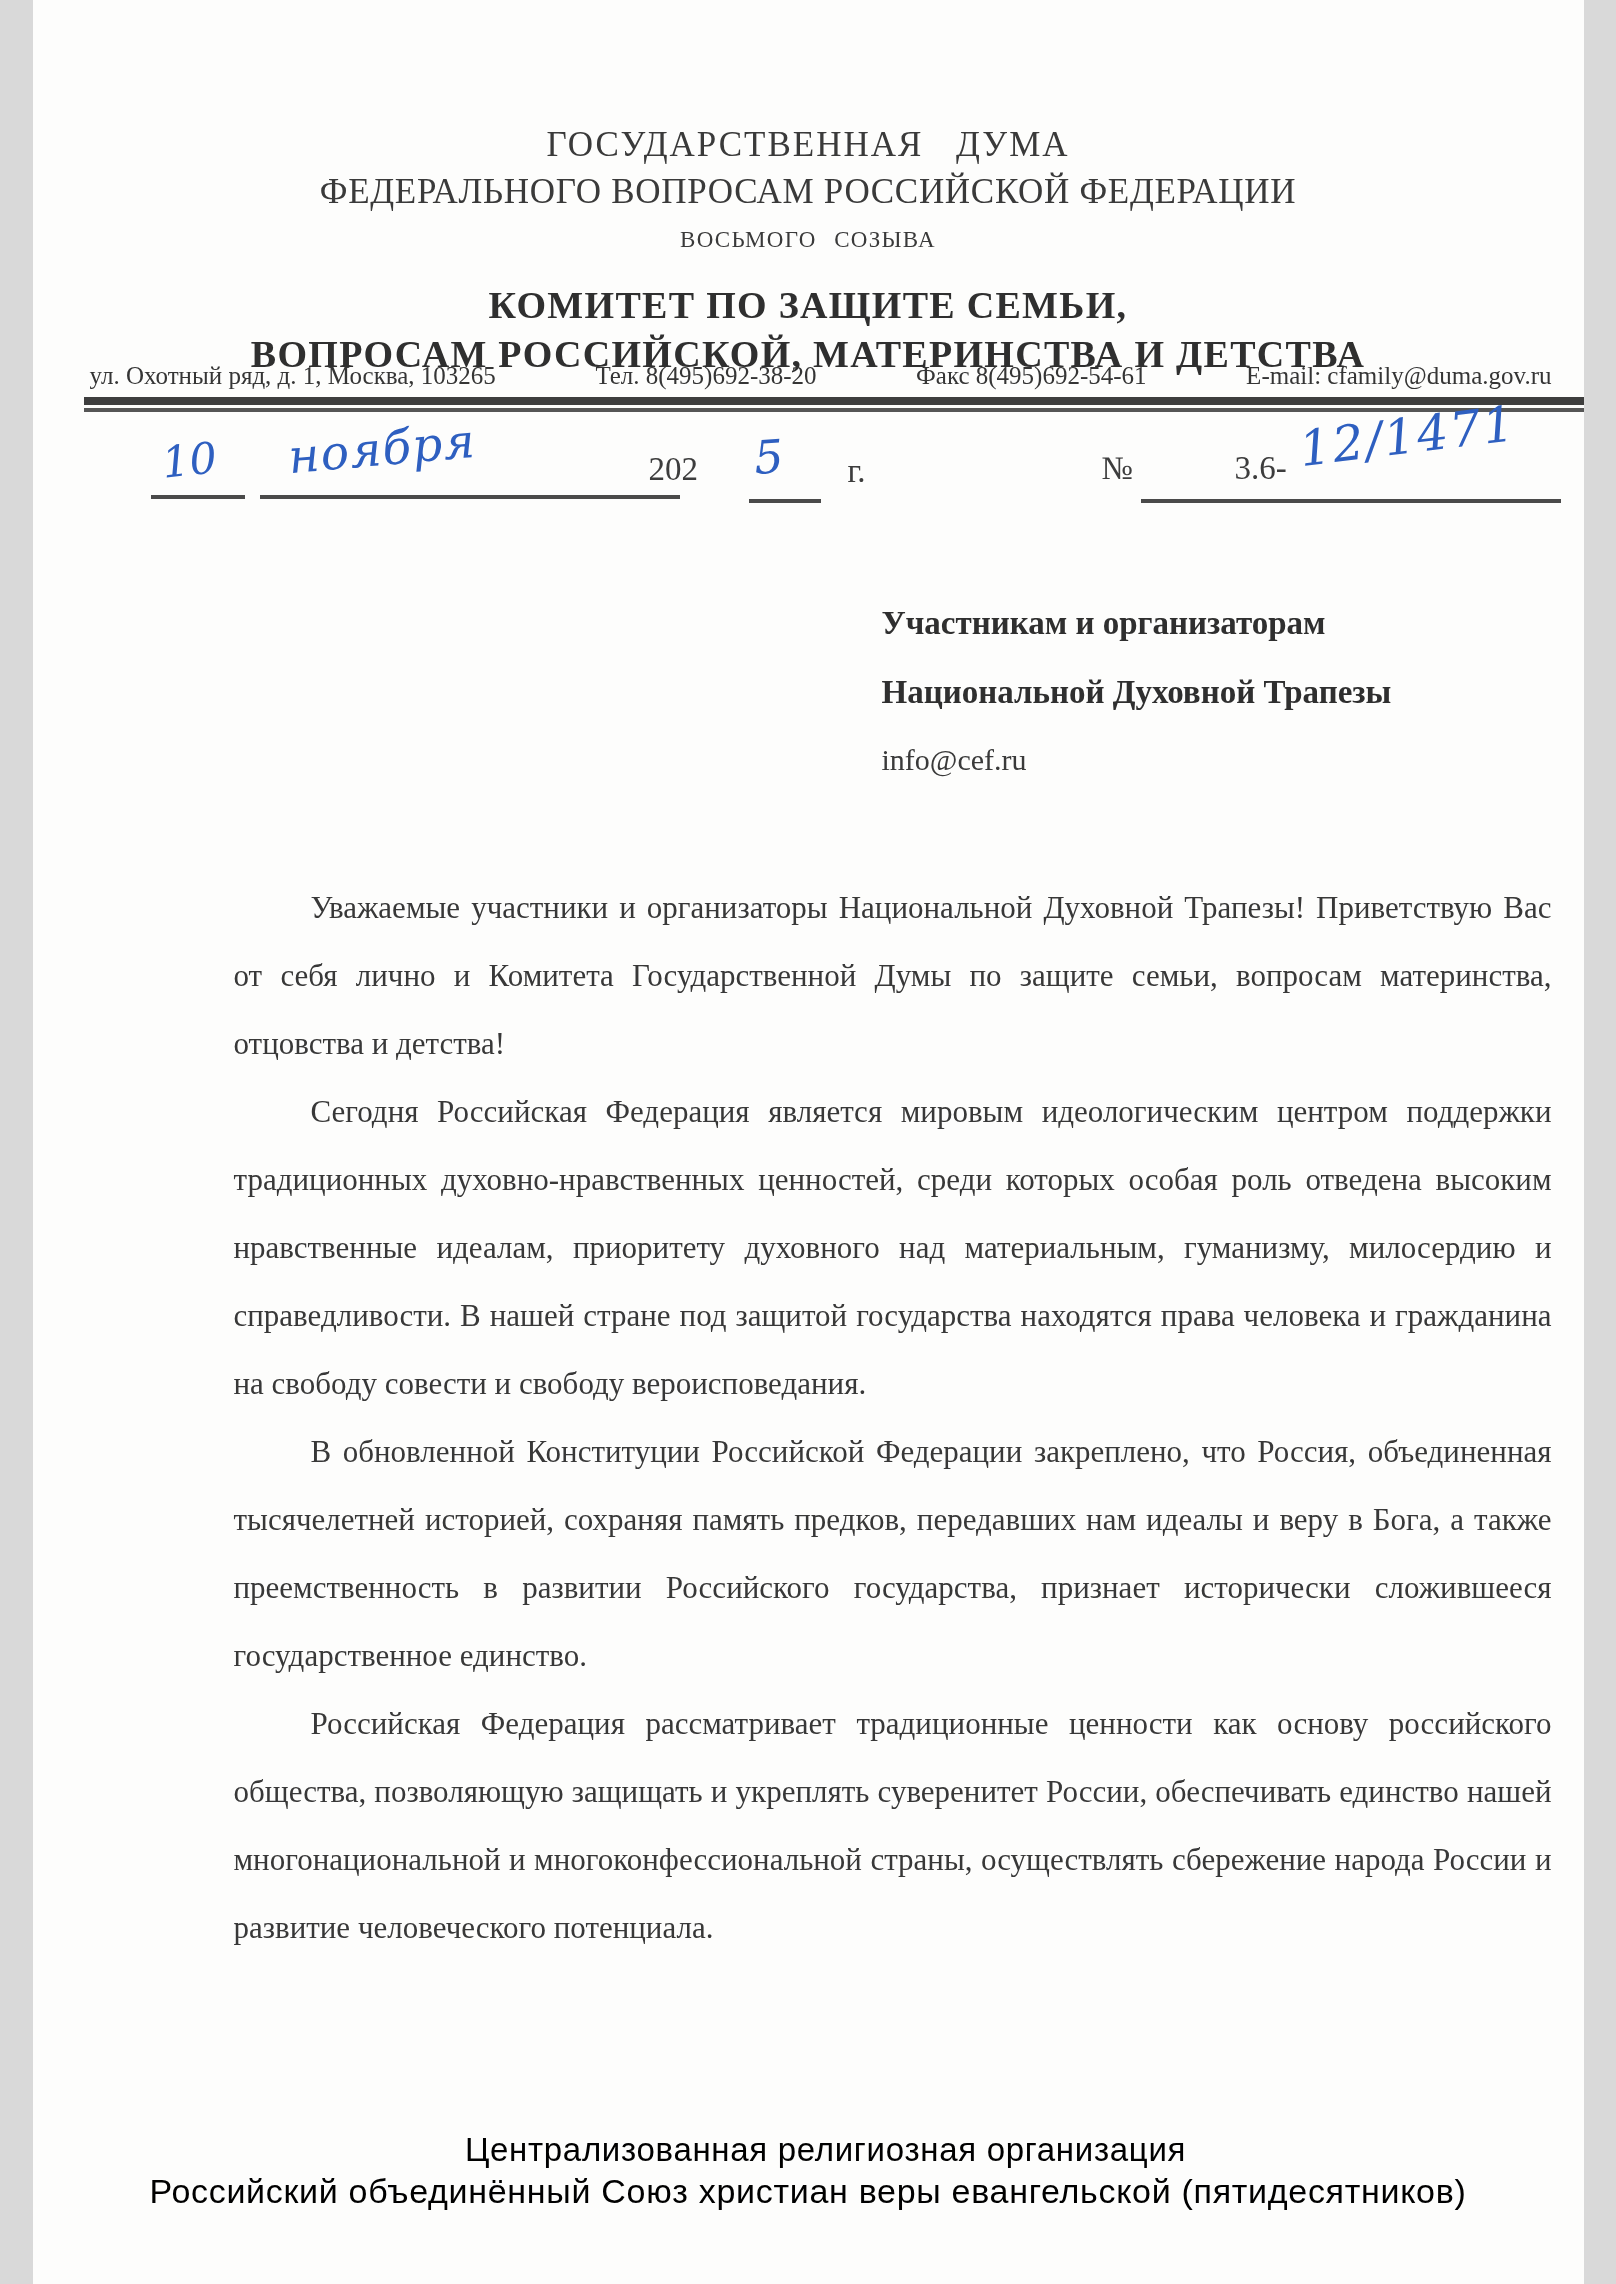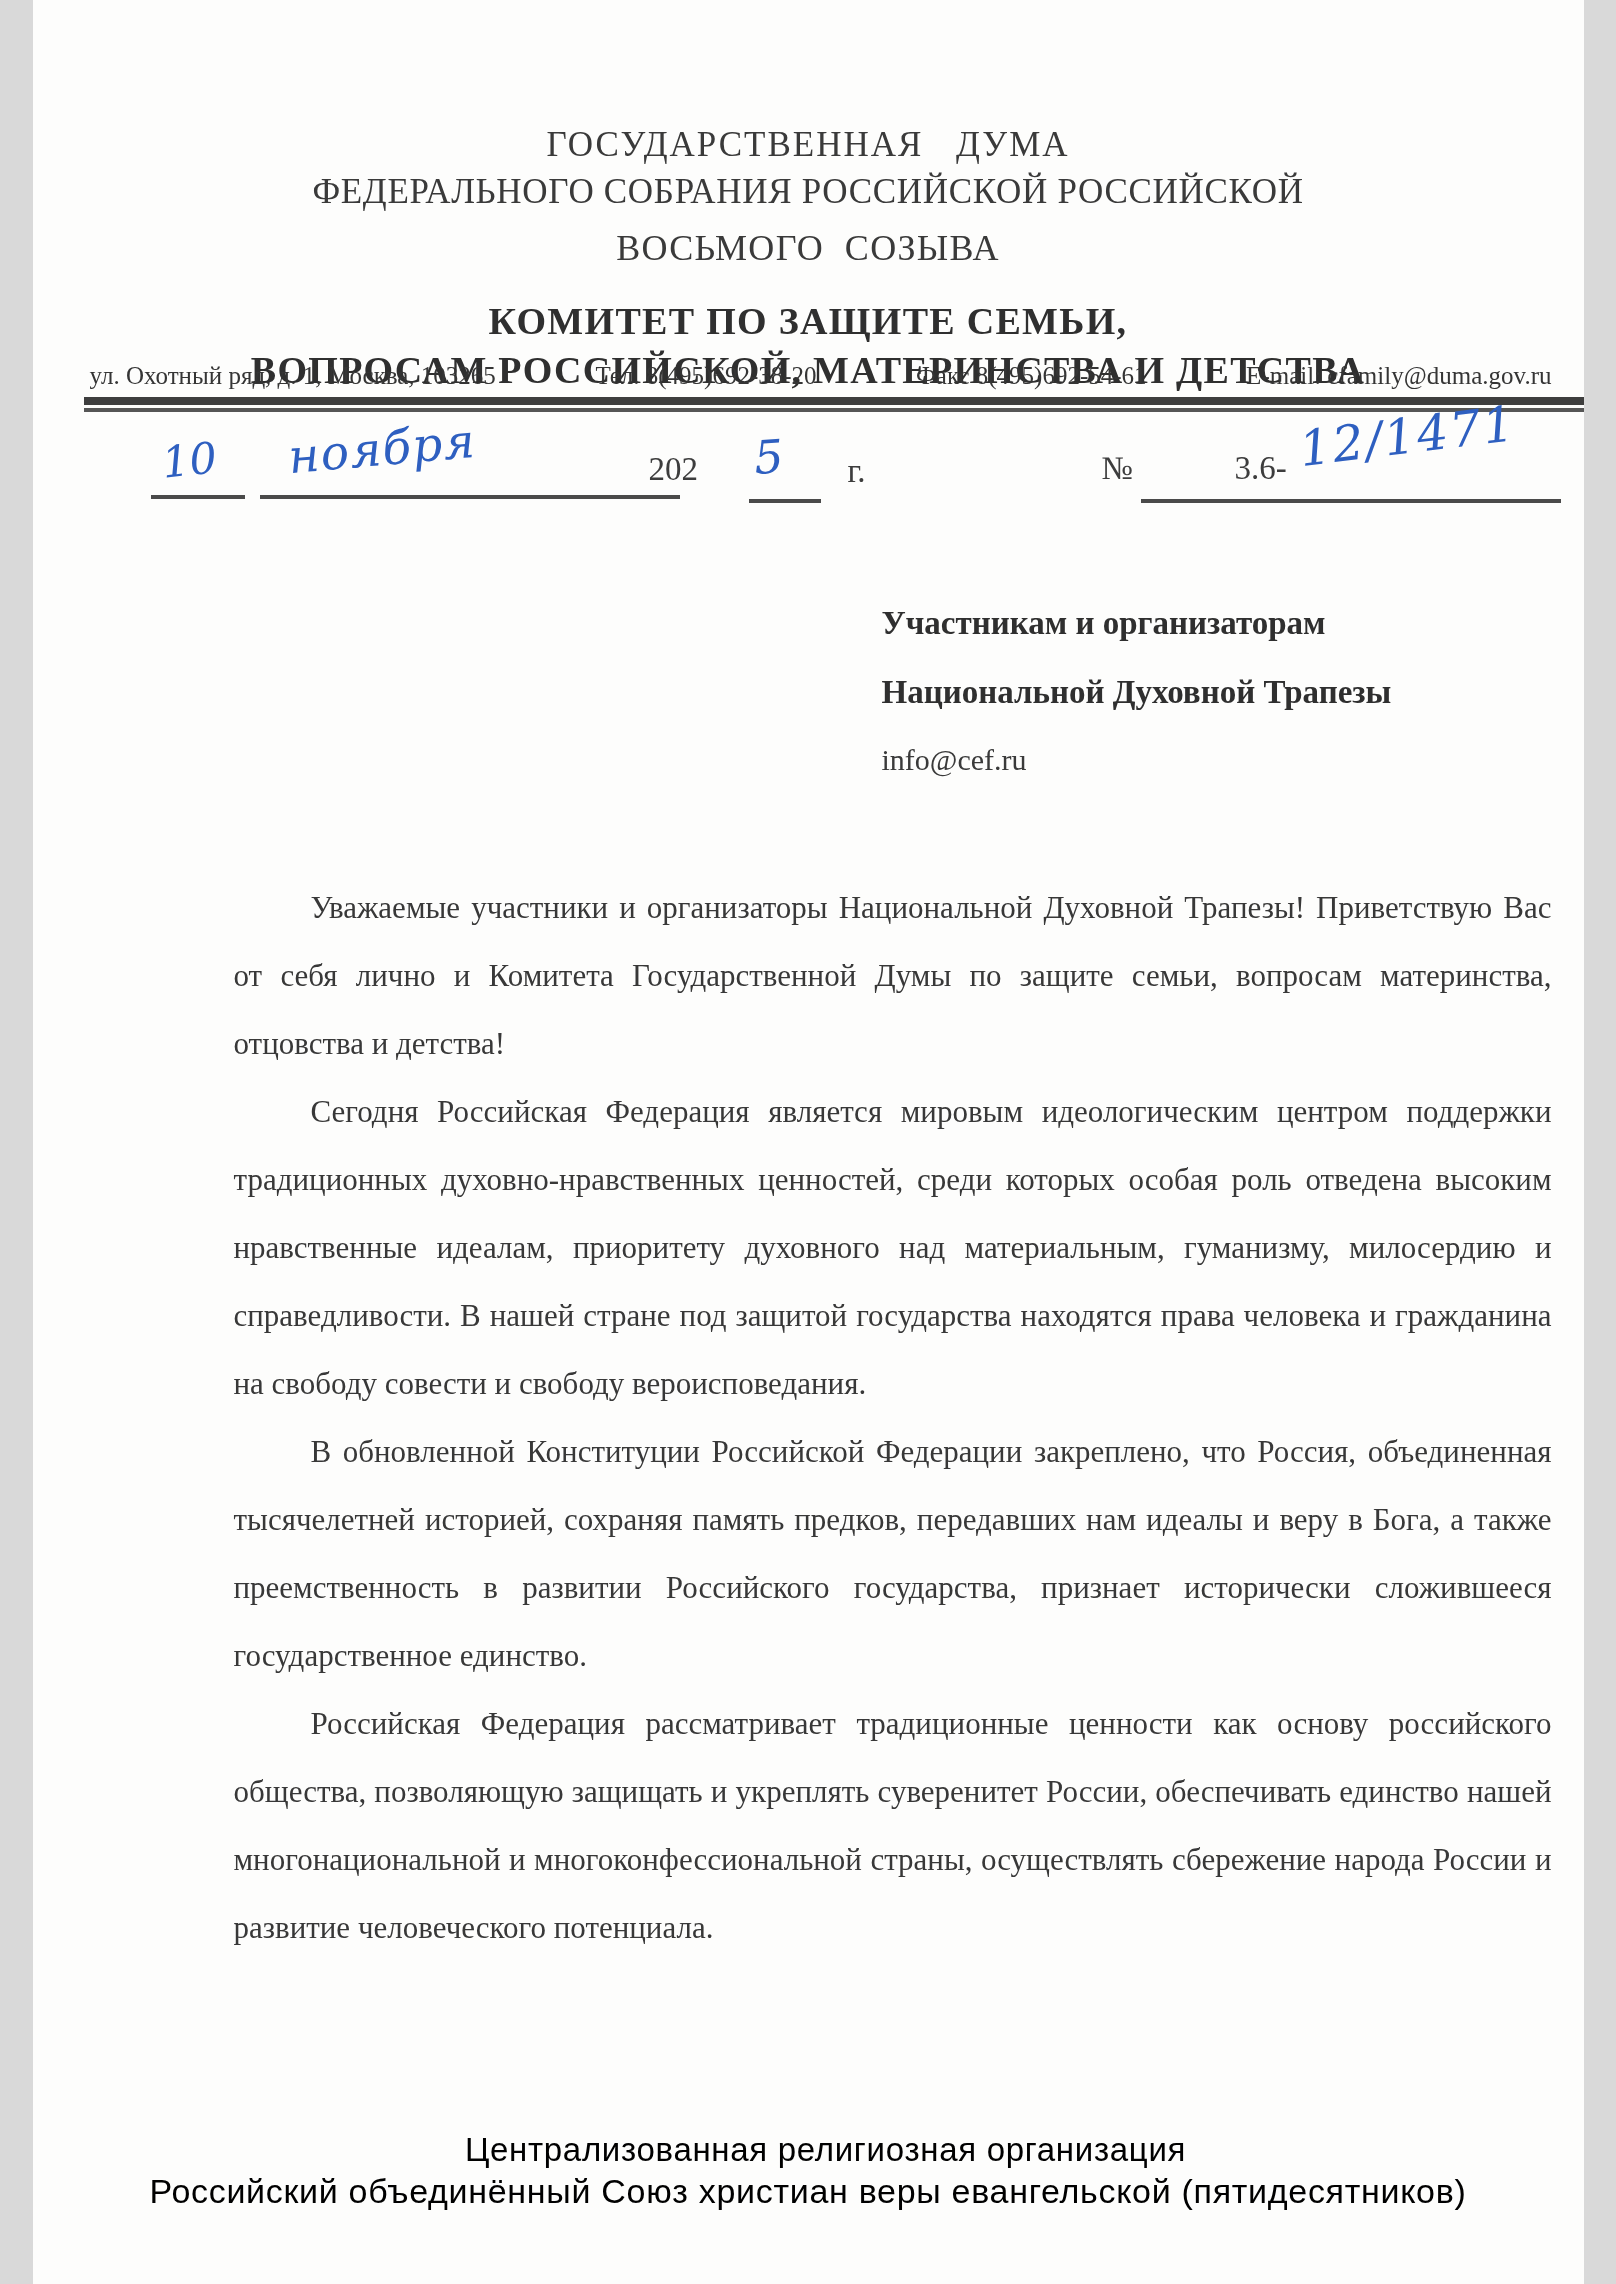--- a/index.html
+++ b/index.html
@@ -10,21 +10,21 @@
     background:#fdfdfc;
     font-family:"Liberation Serif", serif;
     color:#3a3a3a;
     overflow:hidden;
   }
 
   
   .letterhead { position:absolute; top:125px; left:0; width:100%; text-align:center; }
   .lh1 { font-size:35px; letter-spacing:2px; word-spacing:22px; }
   .lh2 { font-size:35px; margin-top:6.5px; letter-spacing:0.7px; }
-  .lh3 { font-size:36px; margin-top:15.6px; letter-spacing:1.3px; word-spacing:10.4px; }
+  .lh3 { font-size:23px; margin-top:15.6px; letter-spacing:1.3px; word-spacing:10.4px; }
   .lh4 { font-size:38px; font-weight:bold; margin-top:30px; letter-spacing:1.3px; color:#2f2f2f; }
   .lh5 { font-size:38px; font-weight:bold; margin-top:5.2px; letter-spacing:1.3px; color:#2f2f2f; }
 
   
   .contact {
     position:absolute; top:362px; left:57px; width:1462px;
     display:flex; justify-content:space-between;
     font-size:25px; white-space:nowrap; color:#353535;
   }
   .rule-thick { position:absolute; top:397px; left:51px; width:1515px; height:7.8px; background:#3e3e3e; }
@@ -76,21 +76,21 @@
   .f1 { font-size:33px; line-height:40px; letter-spacing:0.7px;padding-left:35px; }
   .f2 { font-size:34px; line-height:42px; letter-spacing:0.7px; }
 </style>
 </head>
 <body>
 
 <div class="page">
 
   <div class="letterhead">
     <div class="lh1">ГОСУДАРСТВЕННАЯ ДУМА</div>
-    <div class="lh2">ФЕДЕРАЛЬНОГО СОБРАНИЯ РОССИЙСКОЙ РОССИЙСКОЙ</div>
+    <div class="lh2">ФЕДЕРАЛЬНОГО ВОПРОСАМ РОССИЙСКОЙ ФЕДЕРАЦИИ</div>
     <div class="lh3">ВОСЬМОГО СОЗЫВА</div>
     <div class="lh4">КОМИТЕТ ПО ЗАЩИТЕ СЕМЬИ,</div>
     <div class="lh5">ВОПРОСАМ РОССИЙСКОЙ, МАТЕРИНСТВА И ДЕТСТВА</div>
   </div>
 
   <div class="contact">
     <span>ул. Охотный ряд, д. 1, Москва, 103265</span>
     <span>Тел. 8(495)692-38-20</span>
     <span>Факс 8(495)692-54-61</span>
     <span>E-mail: cfamily@duma.gov.ru</span>

